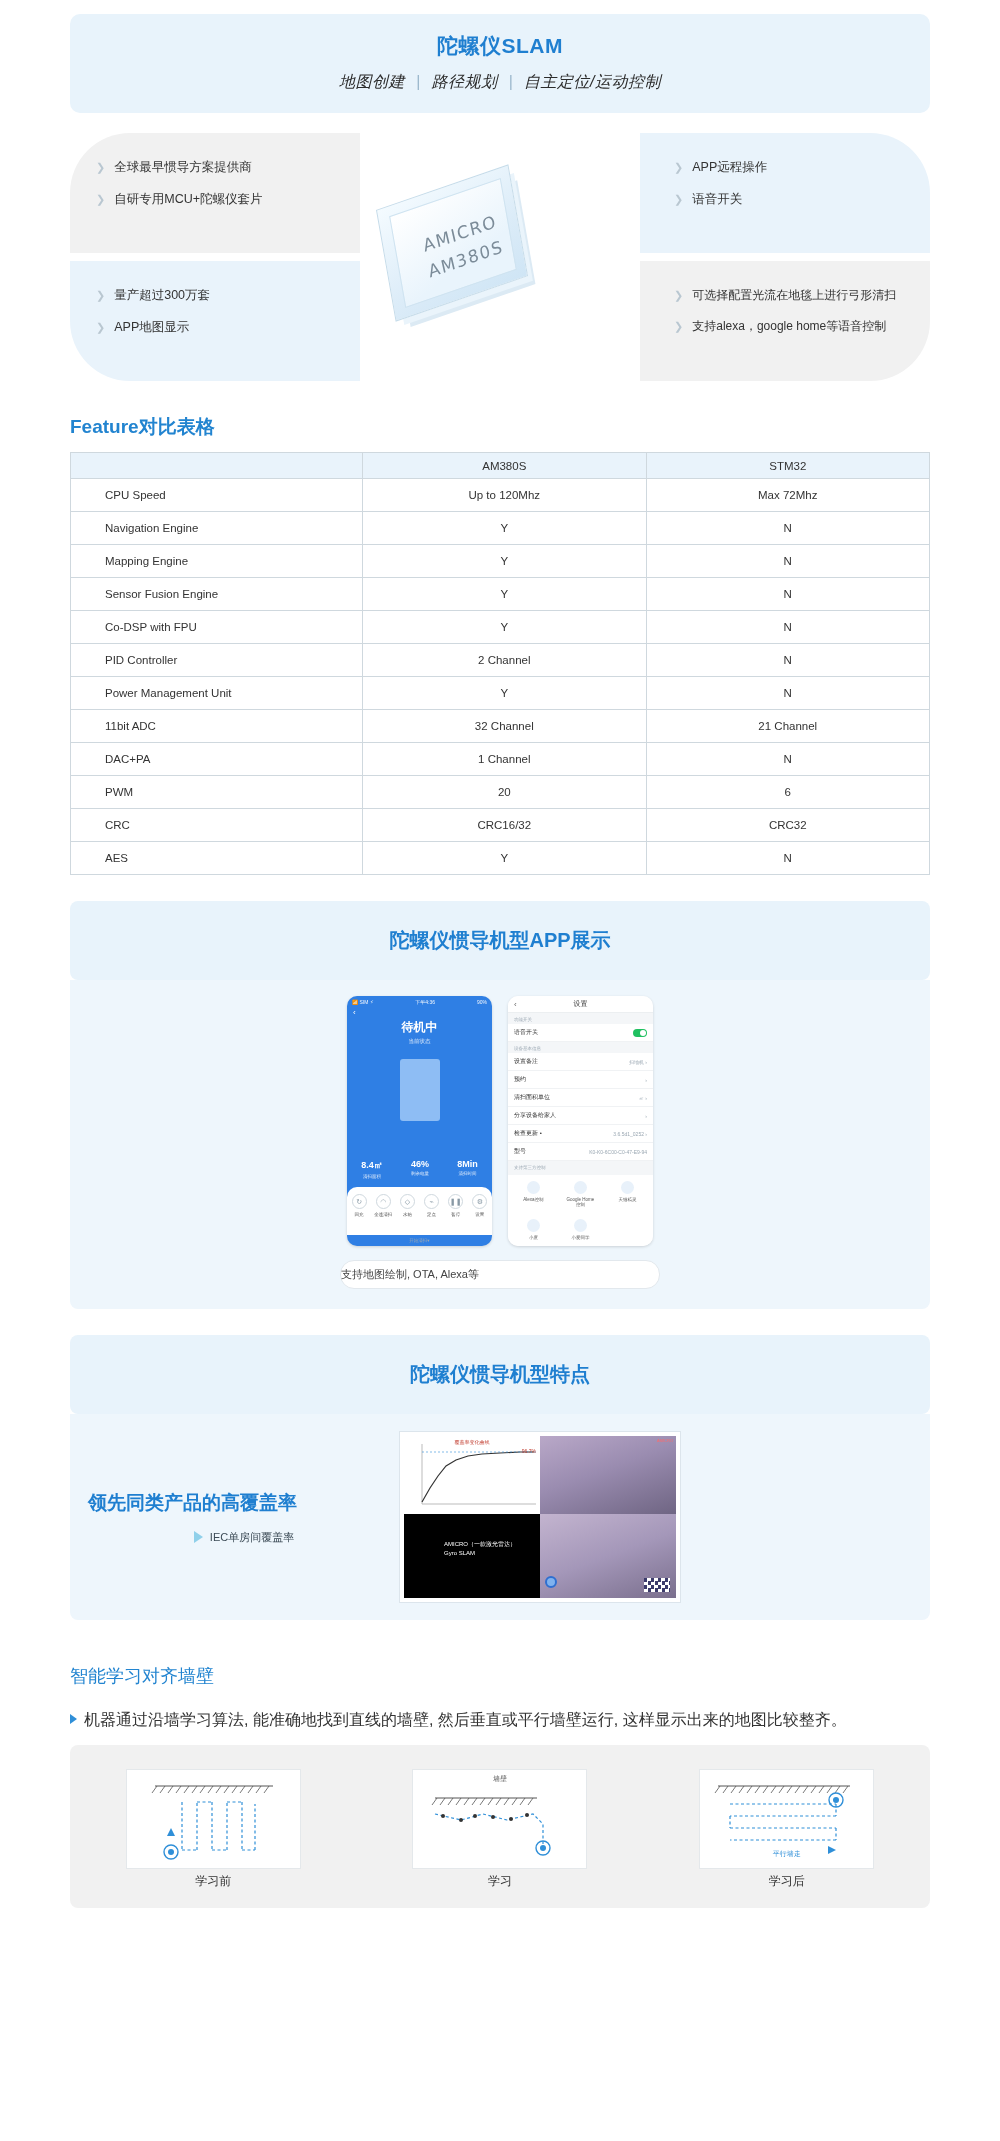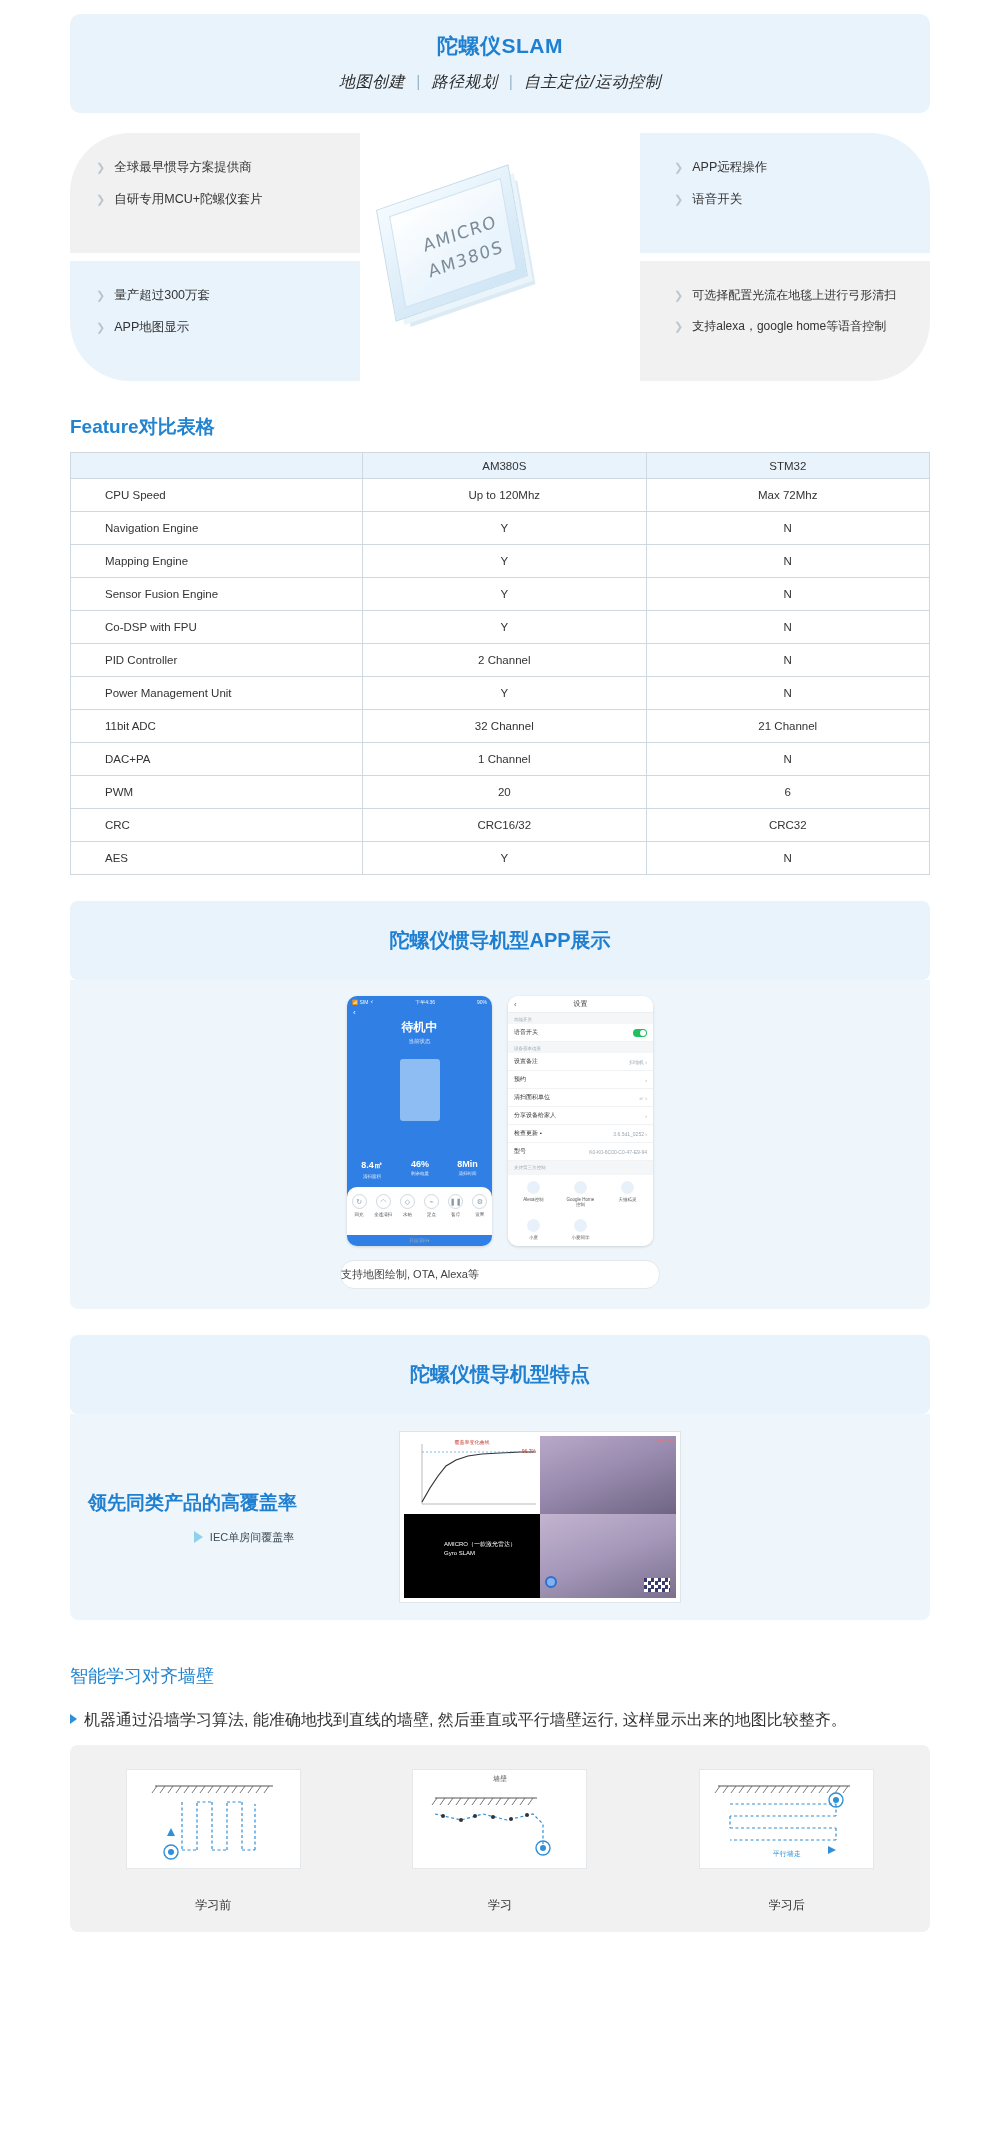--- a/index.html
+++ b/index.html
@@ -373,21 +373,21 @@
     padding: 24px 0 18px 0;
   }
   .sl-card { width: 175px; text-align: center; }
   .sl-box {
     width: 175px; height: 100px;
     background: #fff;
     border: 1px solid #e4e8eb;
     position: relative;
     overflow: hidden;
   }
-  .sl-cap { margin-top: 28px; font-size: 12px; color: #333; }
+  .sl-cap { margin-top: 4px; font-size: 12px; color: #333; }
   .wall-label {
     position: absolute; top: 4px; left: 50%;
     transform: translateX(-50%);
     font-size: 7px; color: #555;
   }
   .path-label {
     position: absolute; bottom: 9px; left: 50%;
     transform: translateX(-50%);
     font-size: 7px; color: #2f8fd8;
   }

